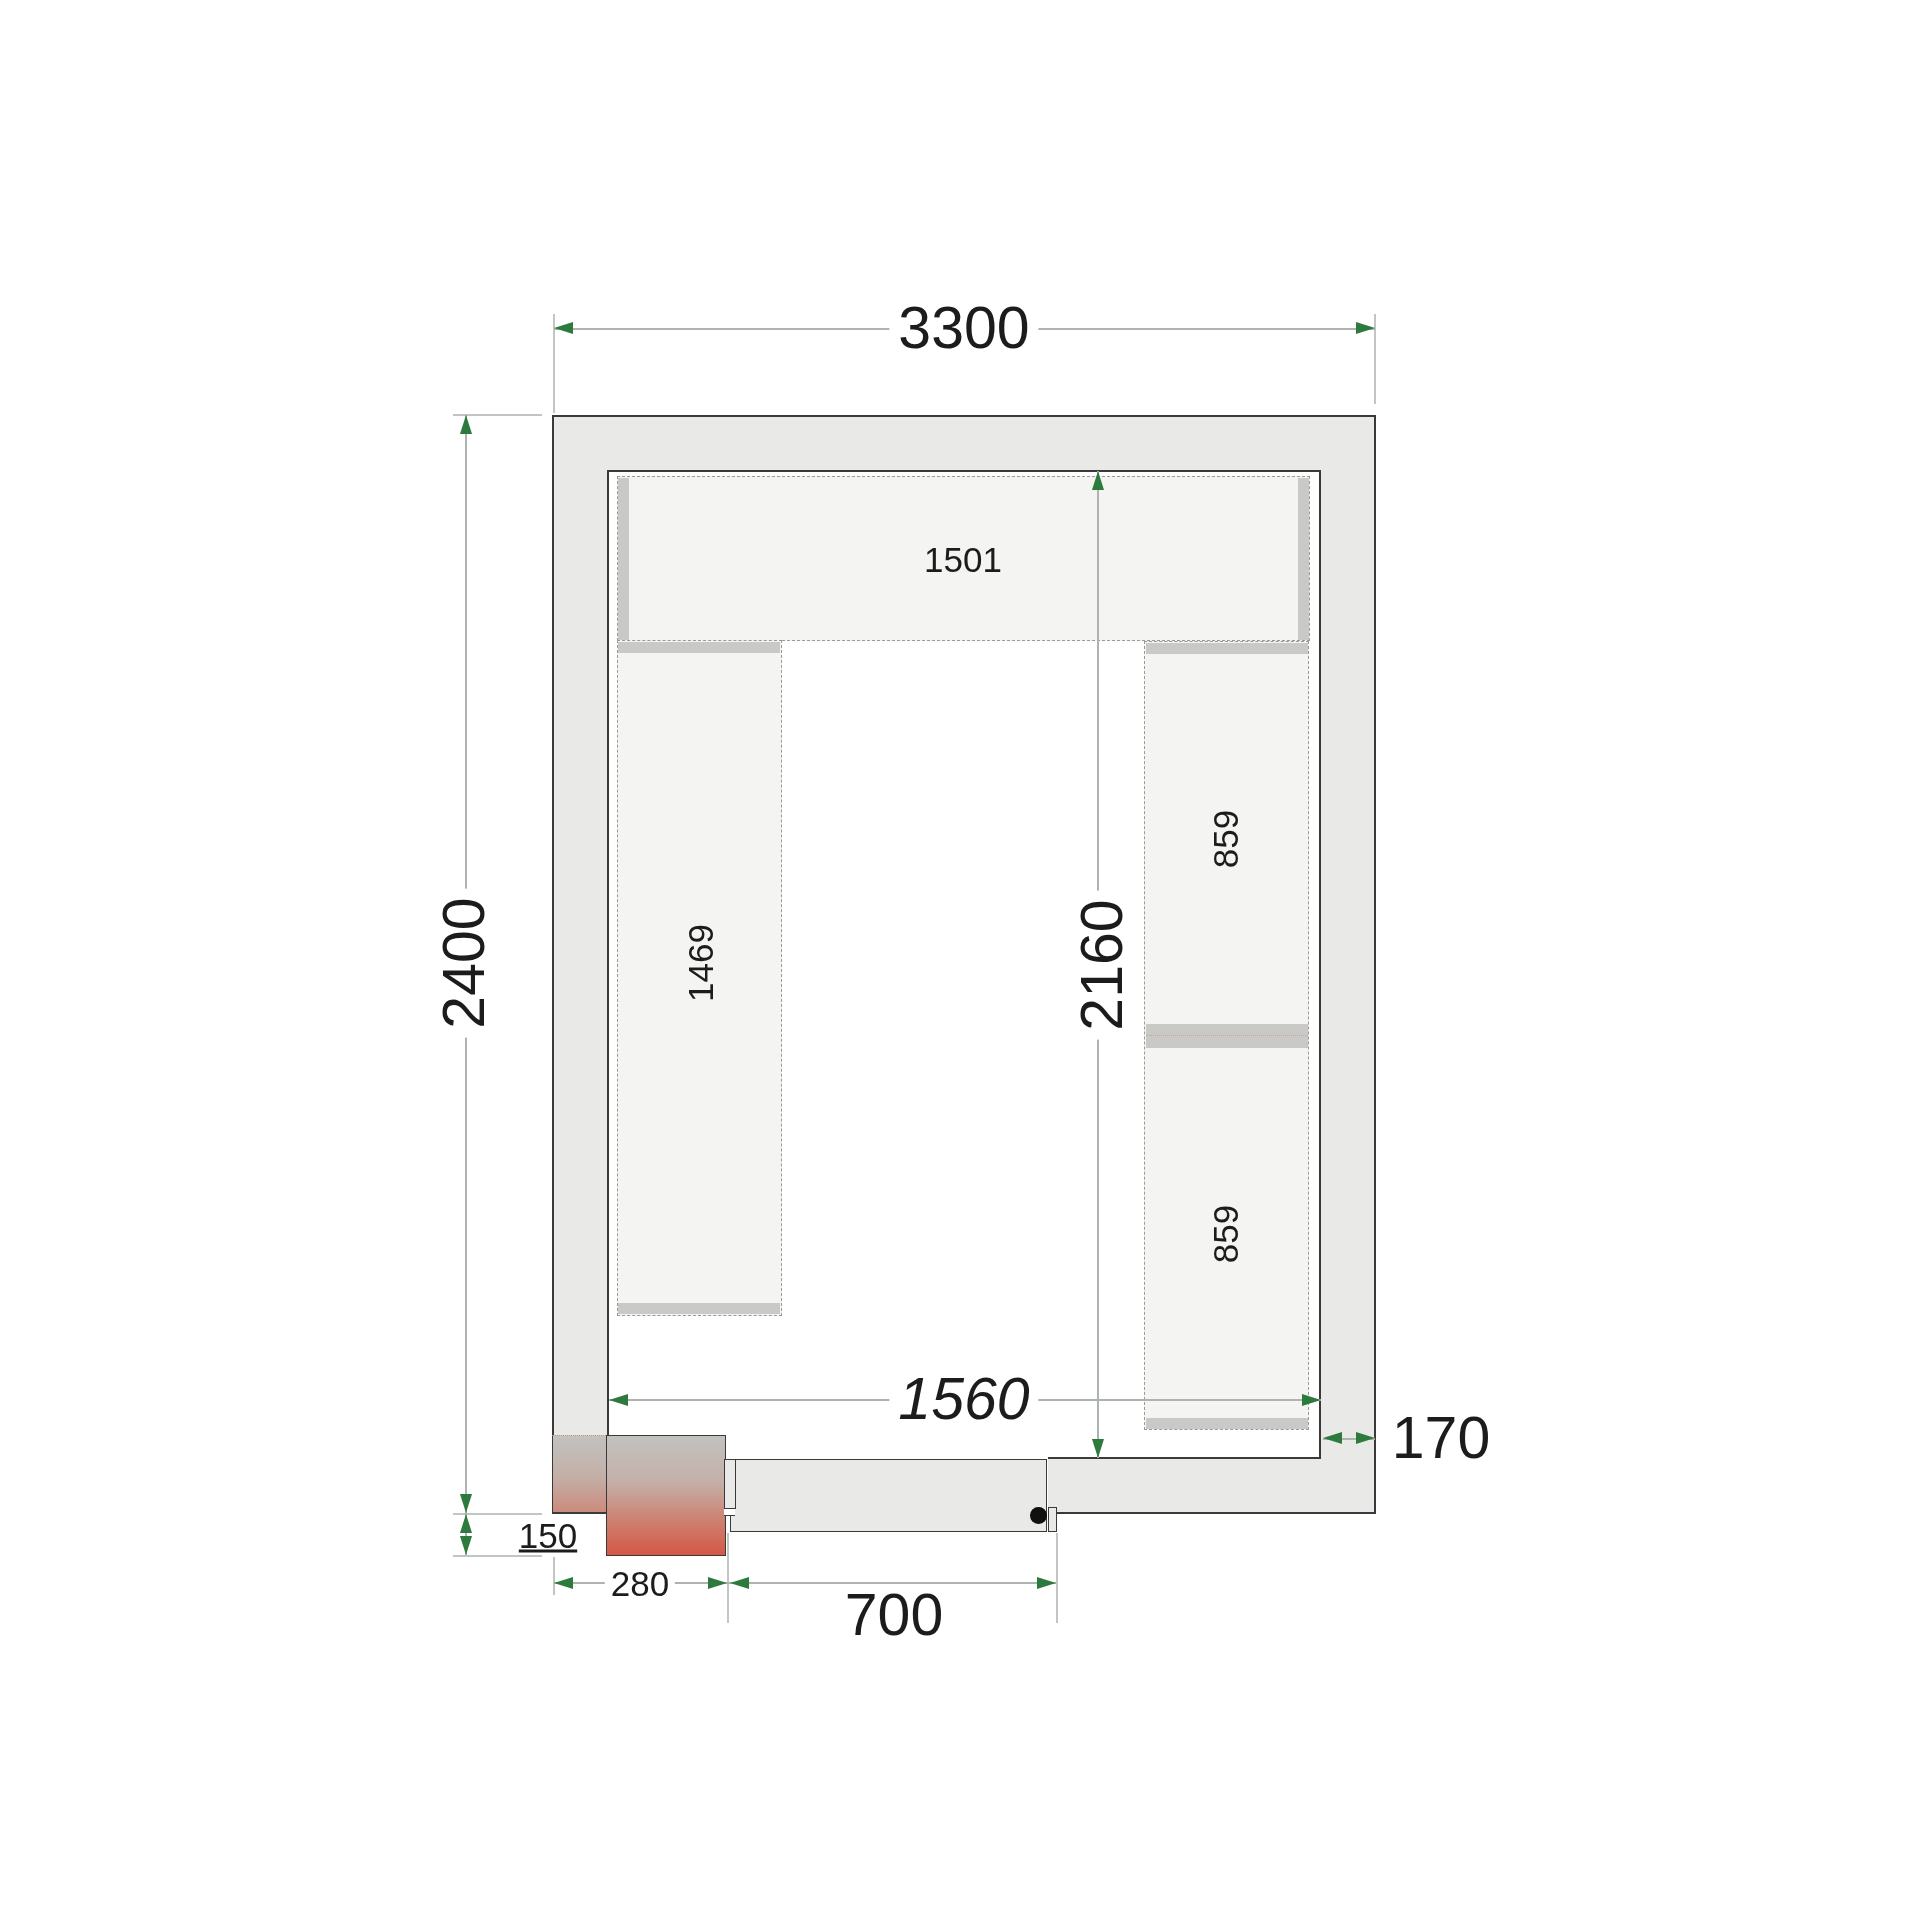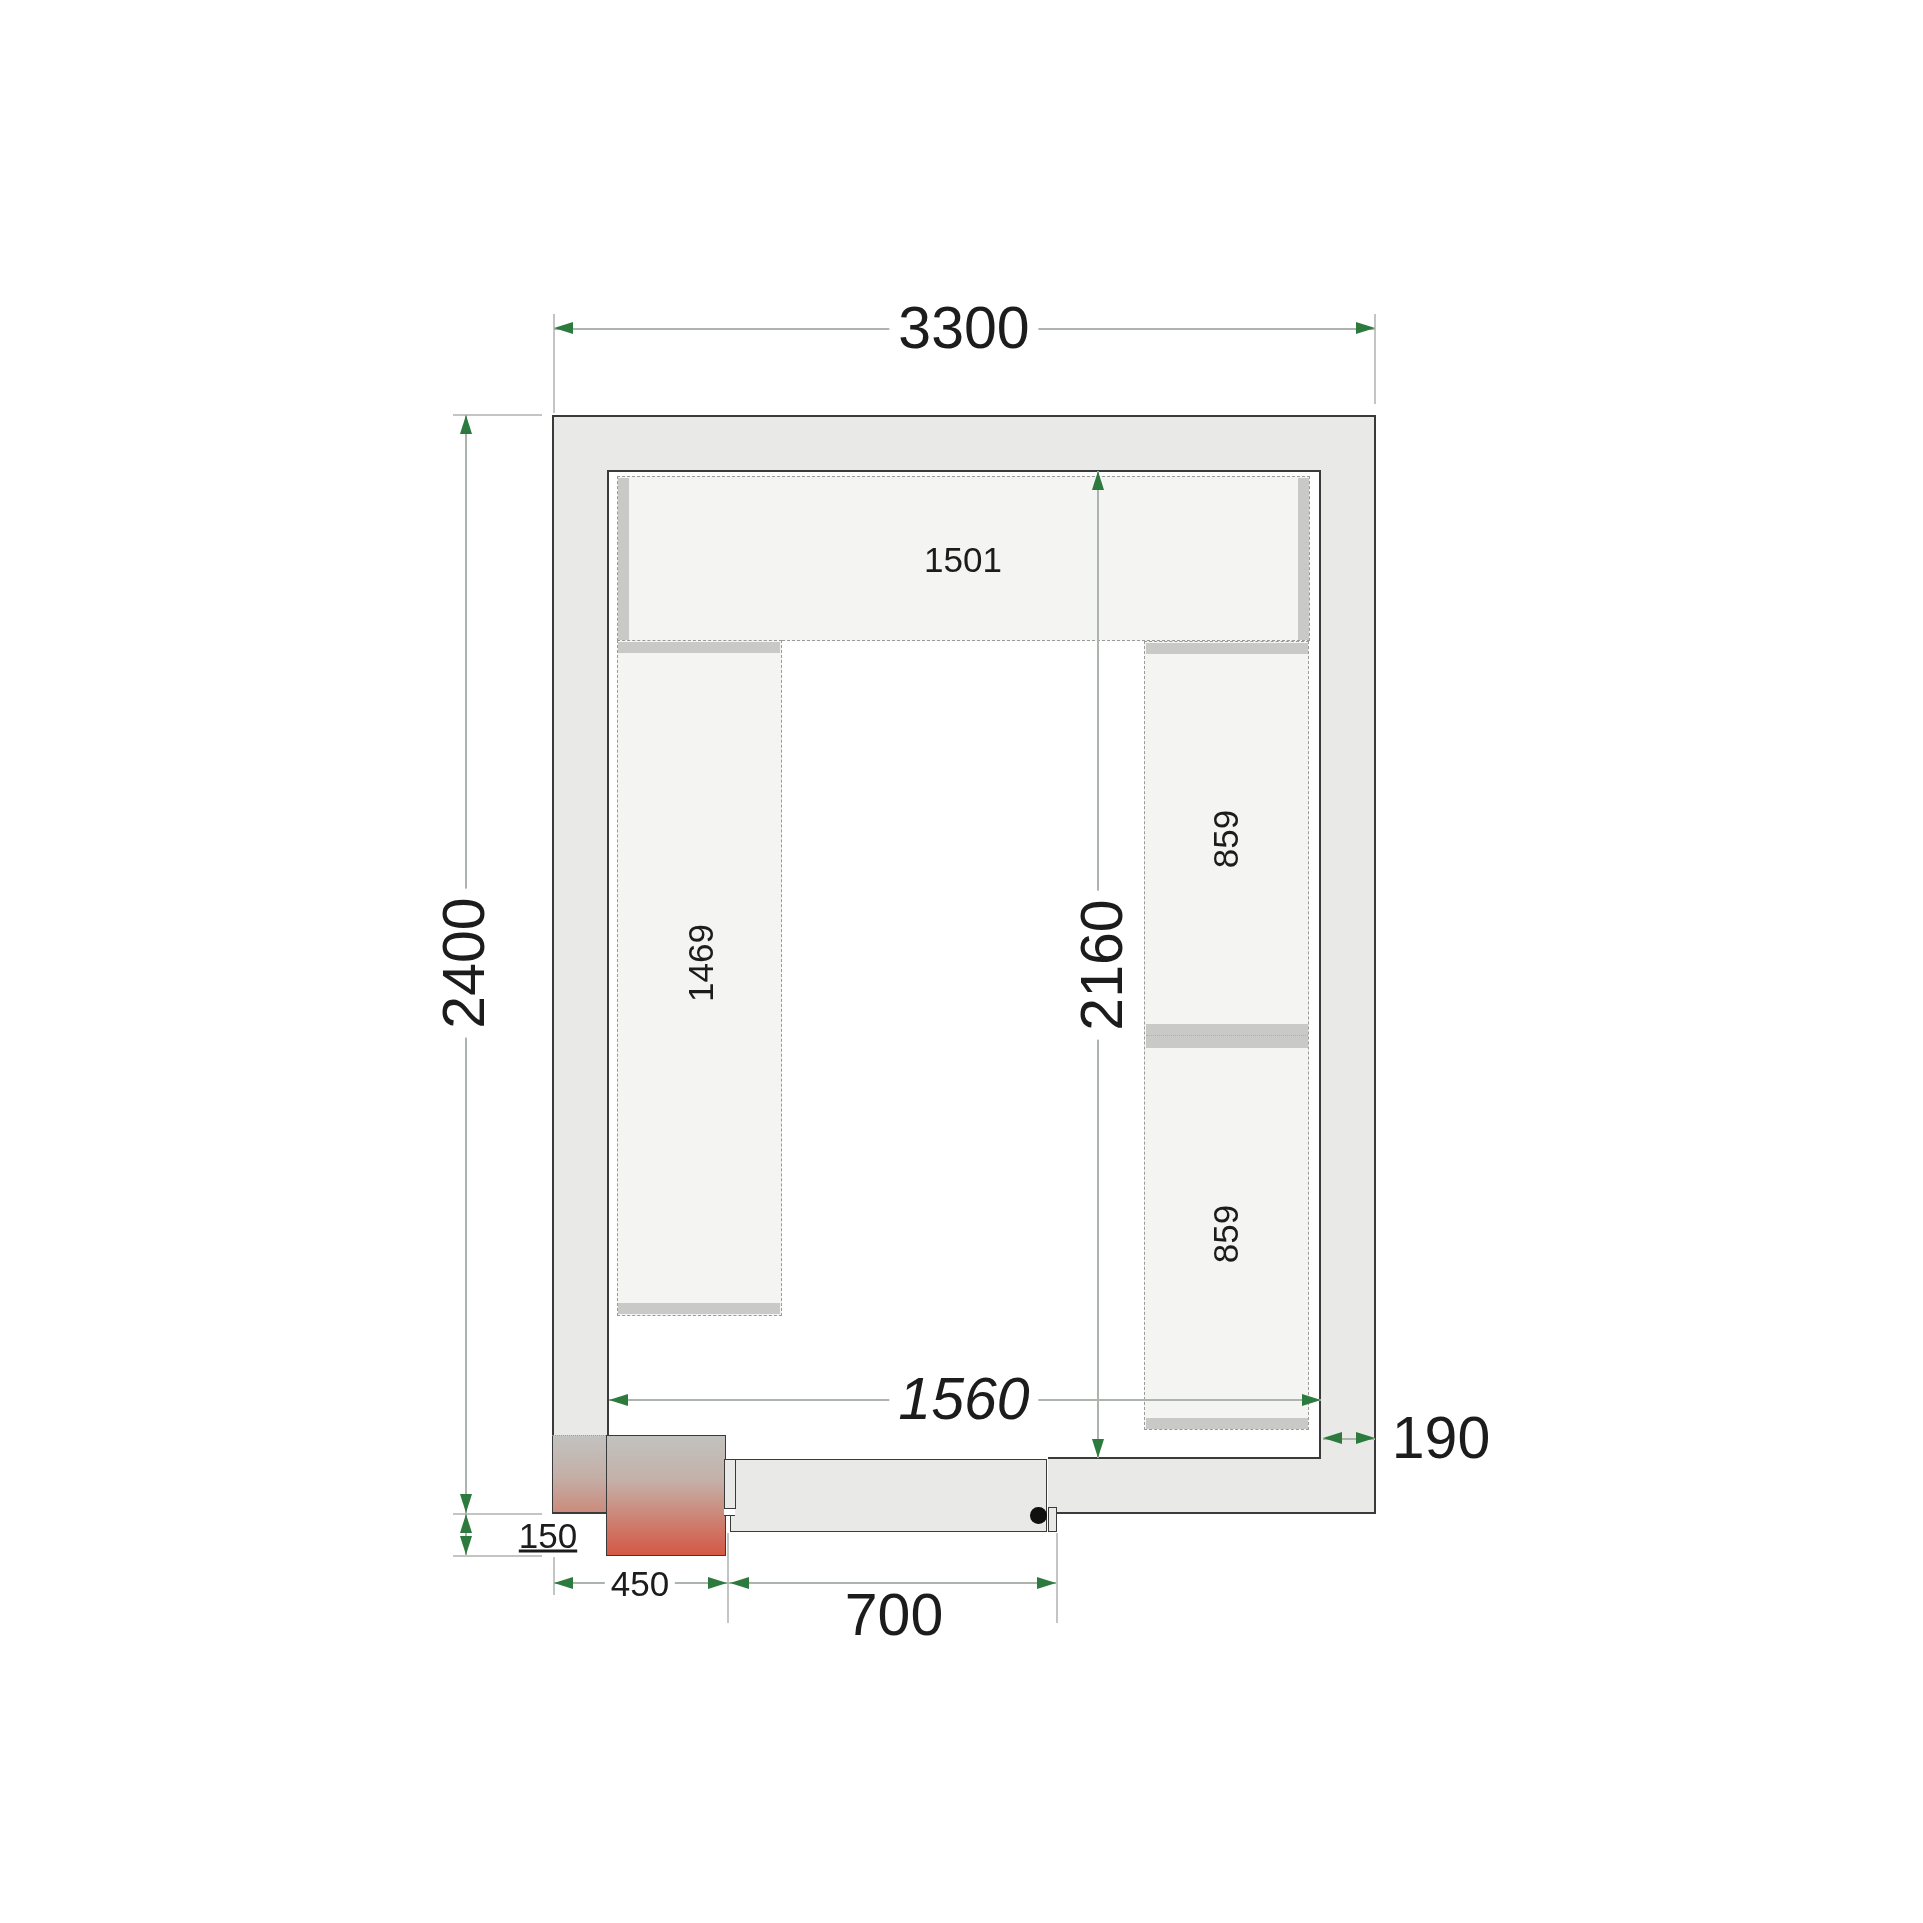--- a/index.html
+++ b/index.html
@@ -98,34 +98,34 @@
   <div class="abs dlab rot" style="left:1102px;top:965px;">2160</div>
 
   <div class="abs dline" style="left:609px;top:1399px;width:712px;height:1.5px;"></div>
   <div class="abs ar ar-l" style="left:609px;top:1394px;"></div>
   <div class="abs ar ar-r" style="left:1302px;top:1394px;"></div>
   <div class="abs dlab" style="left:964px;top:1399px;font-style:italic;">1560</div>
 
   <div class="abs dline" style="left:1323px;top:1438px;width:52px;height:1.5px;"></div>
   <div class="abs ar ar-l" style="left:1323px;top:1432px;"></div>
   <div class="abs ar ar-r" style="left:1356px;top:1432px;"></div>
-  <div class="abs dlab" style="left:1441px;top:1438px;background:transparent;">190</div>
+  <div class="abs dlab" style="left:1441px;top:1438px;background:transparent;">170</div>
 
   <div class="abs tick" style="left:453px;top:1555px;width:89px;height:1.5px;"></div>
   <div class="abs dline" style="left:465px;top:1514px;width:1.5px;height:41px;"></div>
   <div class="abs ar ar-u" style="left:460px;top:1514px;"></div>
   <div class="abs ar ar-d" style="left:460px;top:1536px;"></div>
   <div class="abs dlab sm" style="left:548px;top:1535px;background:transparent;text-decoration:underline;">150</div>
 
   <div class="abs tick" style="left:553px;top:1557px;width:1.5px;height:38px;"></div>
   <div class="abs tick" style="left:727px;top:1533px;width:1.5px;height:90px;"></div>
   <div class="abs dline" style="left:554px;top:1582px;width:174px;height:1.5px;"></div>
   <div class="abs ar ar-l" style="left:554px;top:1577px;"></div>
   <div class="abs ar ar-r" style="left:708px;top:1577px;"></div>
-  <div class="abs dlab sm" style="left:640px;top:1583px;">450</div>
+  <div class="abs dlab sm" style="left:640px;top:1583px;">280</div>
 
   <div class="abs tick" style="left:1056px;top:1533px;width:1.5px;height:90px;"></div>
   <div class="abs dline" style="left:727px;top:1582px;width:329px;height:1.5px;"></div>
   <div class="abs ar ar-l" style="left:730px;top:1577px;"></div>
   <div class="abs ar ar-r" style="left:1037px;top:1577px;"></div>
   <div class="abs dlab" style="left:894px;top:1615px;">700</div>
 
 </div>
 
 

